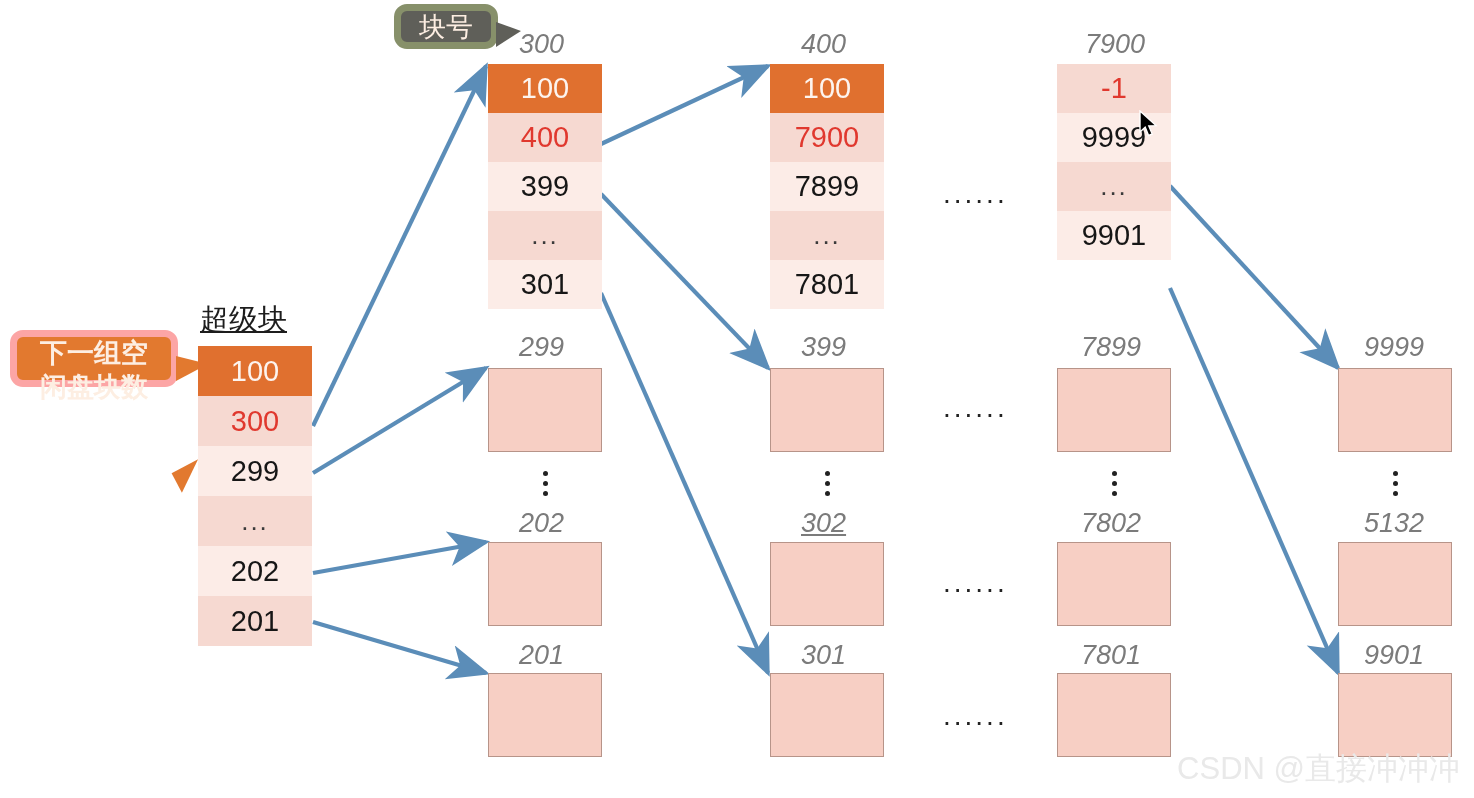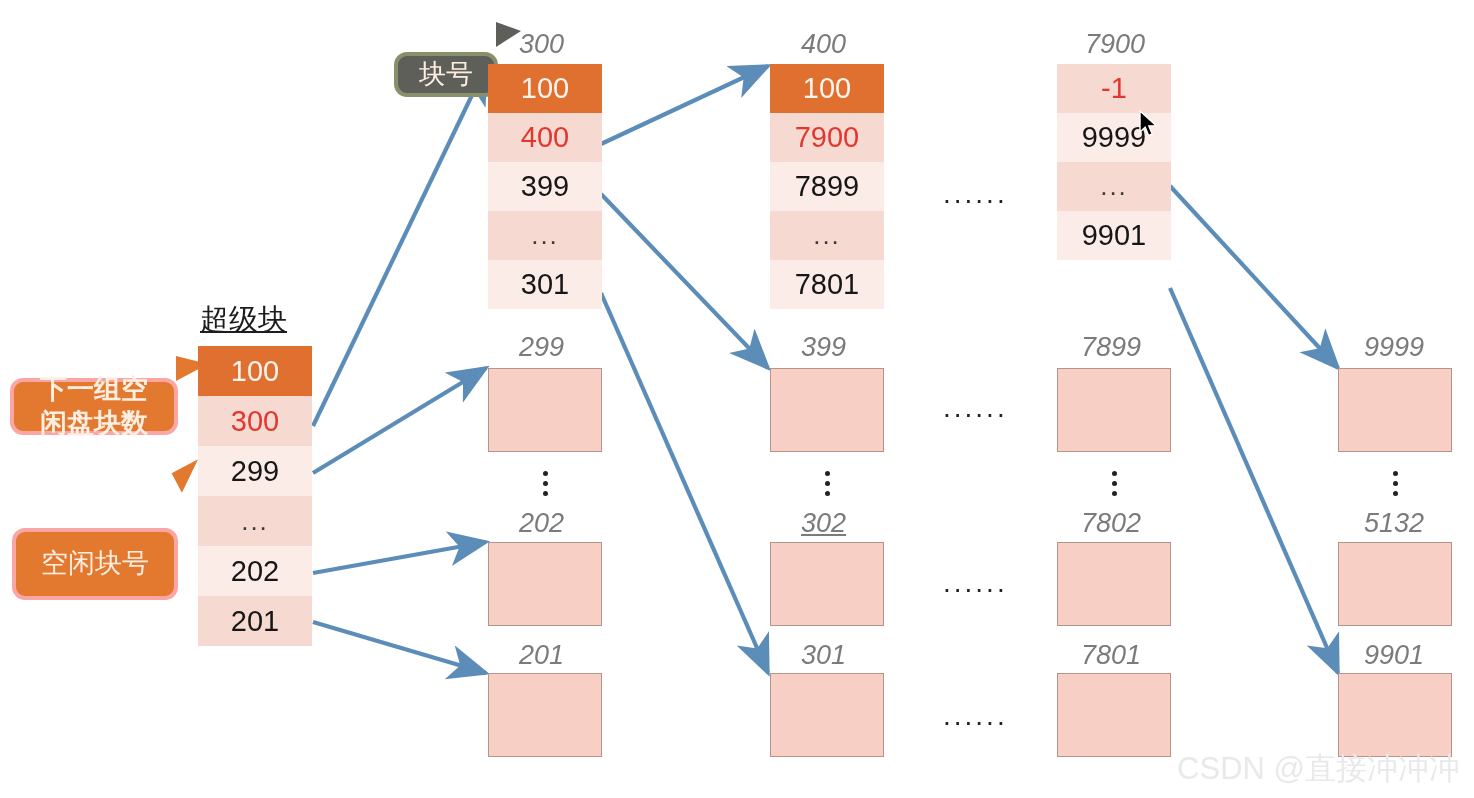--- a/index.html
+++ b/index.html
@@ -37,23 +37,23 @@
 
   
   .vdots{position:absolute;width:14px;text-align:center;font-size:26px;line-height:8px;
          color:#222;}
   .vdots i{display:block;width:5px;height:5px;border-radius:50%;background:#222;margin:5px auto;}
 
   
   .hdots{position:absolute;font-size:28px;color:#222;letter-spacing:3px;white-space:nowrap;}
 
   
-  .callout{position:absolute;background:#e2792f;border:4px solid #fca5a5;border-radius:13px;
+  .callout{position:absolute;background:#e2792f;border:7px solid #fca5a5;border-radius:13px;
            color:#fdeee2;box-sizing:border-box;
-           display:flex;align-items:center;justify-content:center;text-align:center;margin-top:48px;}
+           display:flex;justify-content:center;text-align:center;}
   .callout span{font-size:27px;line-height:1.25;display:block;}
   .callout.gray{background:#5f5f59;border-color:#87906a;}
   .tail{position:absolute;width:0;height:0;}
 
   
   #watermark{position:absolute;right:14px;bottom:8px;font-size:31px;color:#e9e9e9;
              white-space:nowrap;font-family:"Liberation Sans","DejaVu Sans",sans-serif;}
 
   
   #cursor{position:absolute;}
@@ -94,23 +94,20 @@
   <div class="callout gray" style="left:394px;top:4px;width:104px;height:45px;">
     <span>块号</span>
   </div>
   <div class="tail" style="left:496px;top:22px;border-top:9px solid transparent;border-bottom:16px solid transparent;border-left:25px solid #5f5f59;"></div>
 
   <div class="callout" style="left:10px;top:330px;width:168px;height:57px;font-weight:bold;">
     <span>下一组空<br>闲盘块数</span>
   </div>
   <div class="tail" style="left:176px;top:356px;border-top:8px solid transparent;border-bottom:17px solid transparent;border-left:32px solid #e2792f;"></div>
 
-  <div class="callout" style="left:12px;top:480px;width:166px;height:72px;">
-    <span>空闲块号</span>
-  </div>
   <div class="tail" style="left:175px;top:465px;border-top:0 solid transparent;border-bottom:22px solid transparent;border-right:0;border-left:30px solid #e2792f;transform:rotate(-28deg);"></div>
 
   <div class="sbtitle" style="left:200px;top:300px;text-decoration:underline;">超级块</div>
 
   <div class="stack" id="superblock" style="left:198px;top:346px;">
     <div class="cell head">100</div>
     <div class="cell odd red">300</div>
     <div class="cell even">299</div>
     <div class="cell odd dots">...</div>
     <div class="cell even">202</div>

